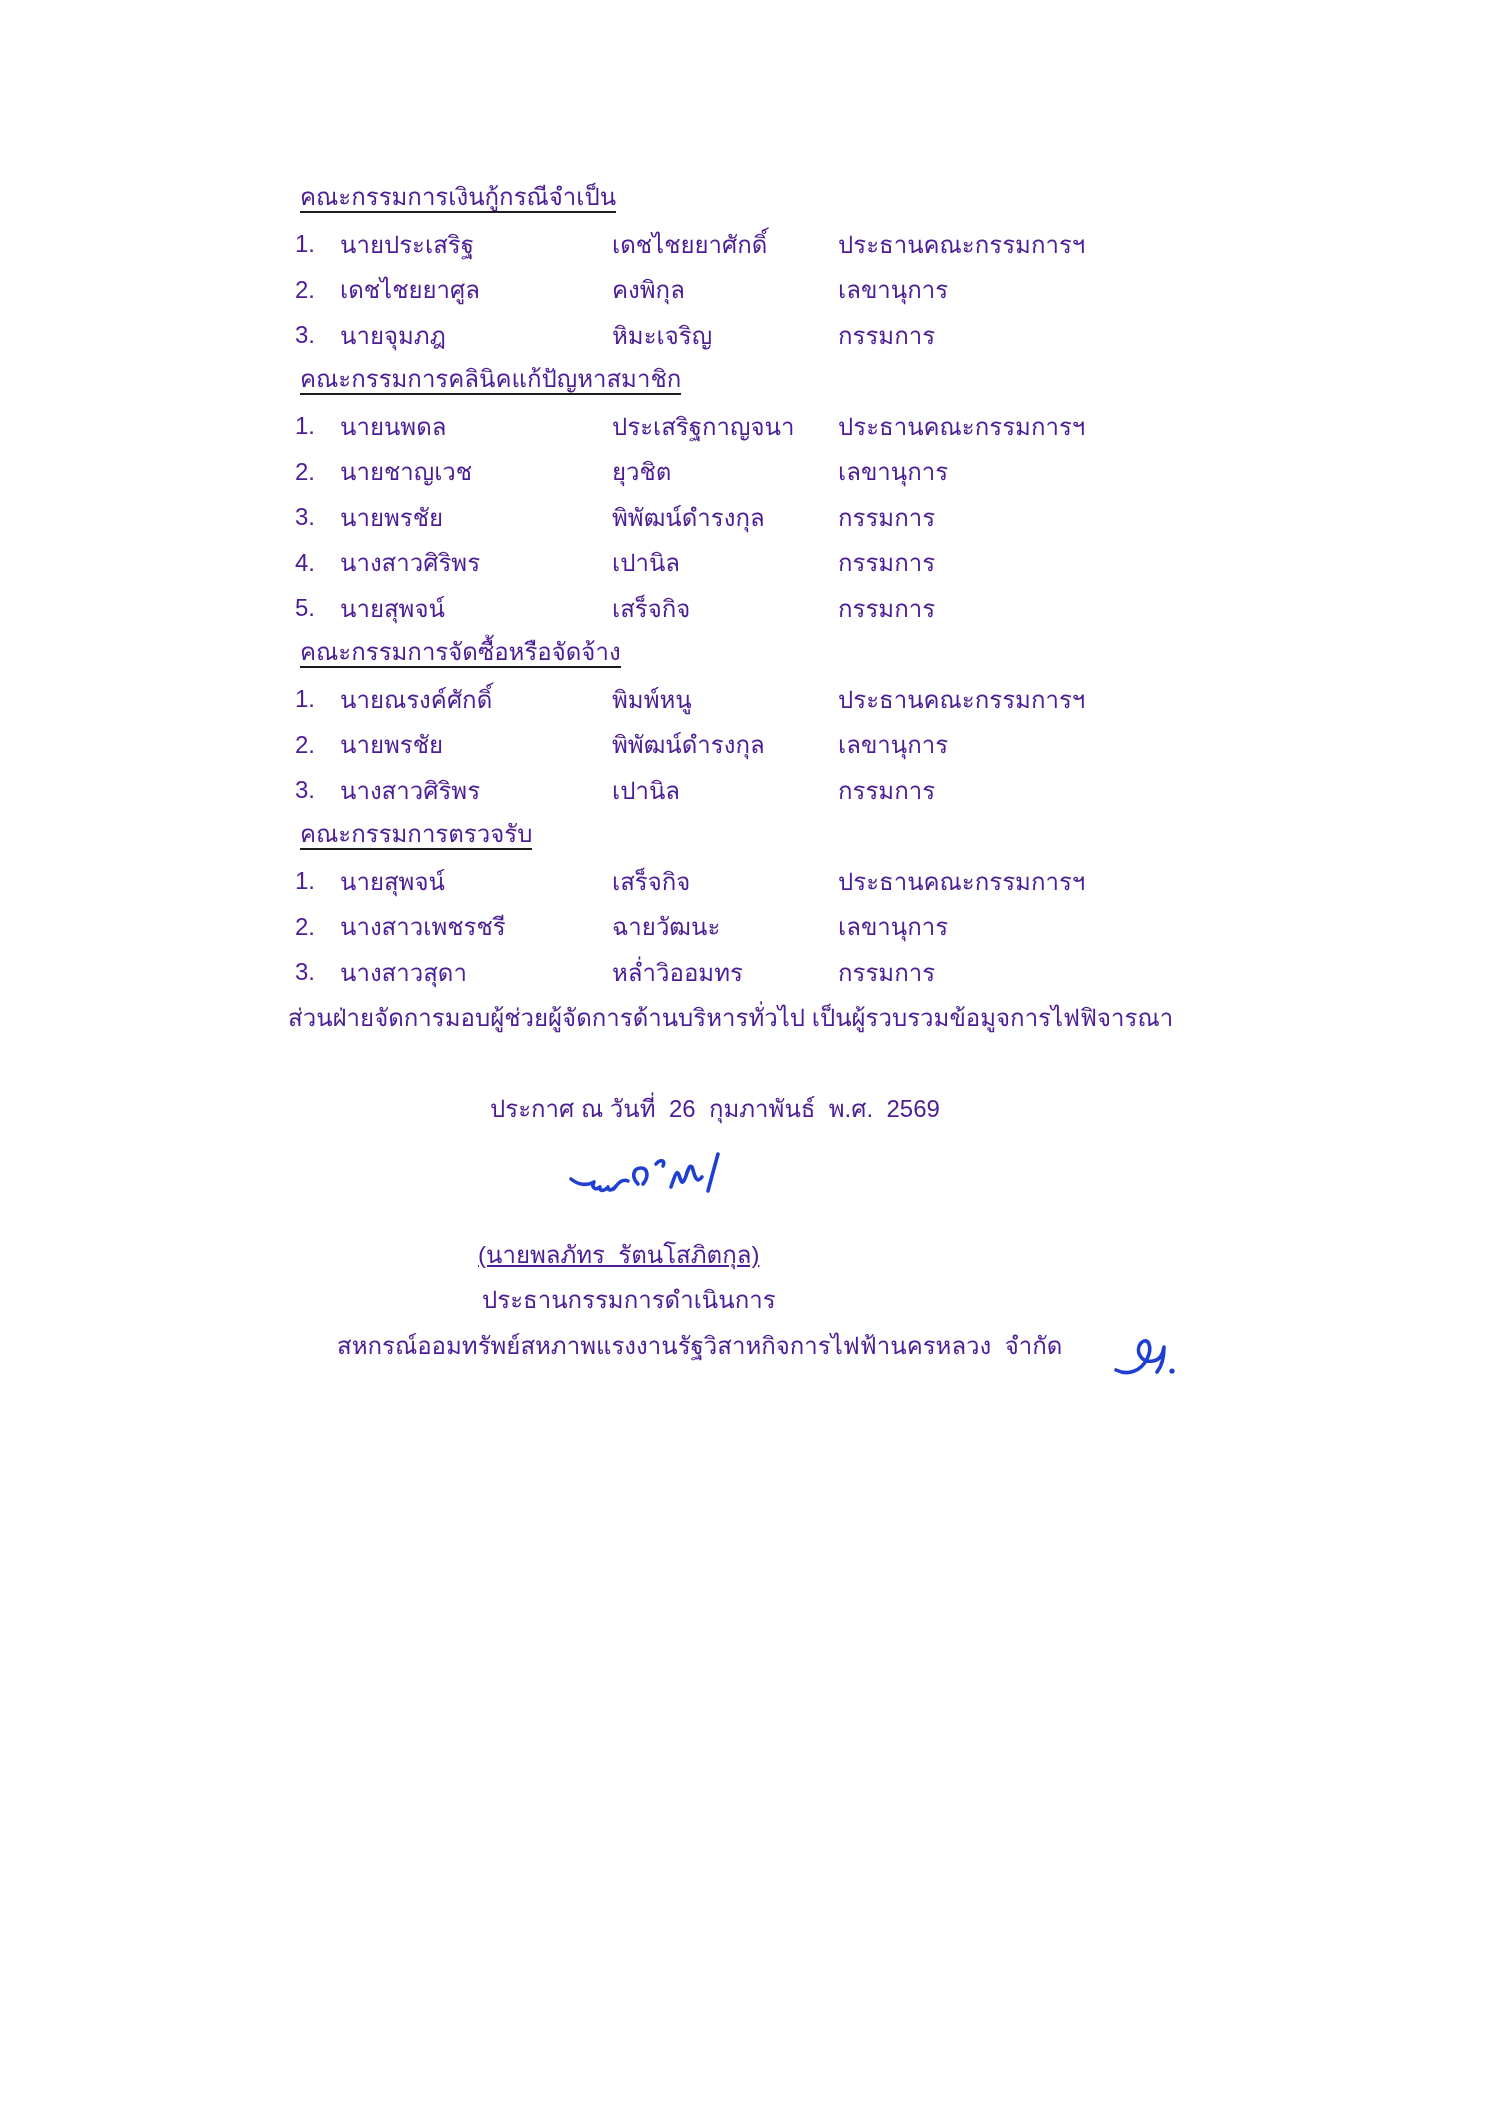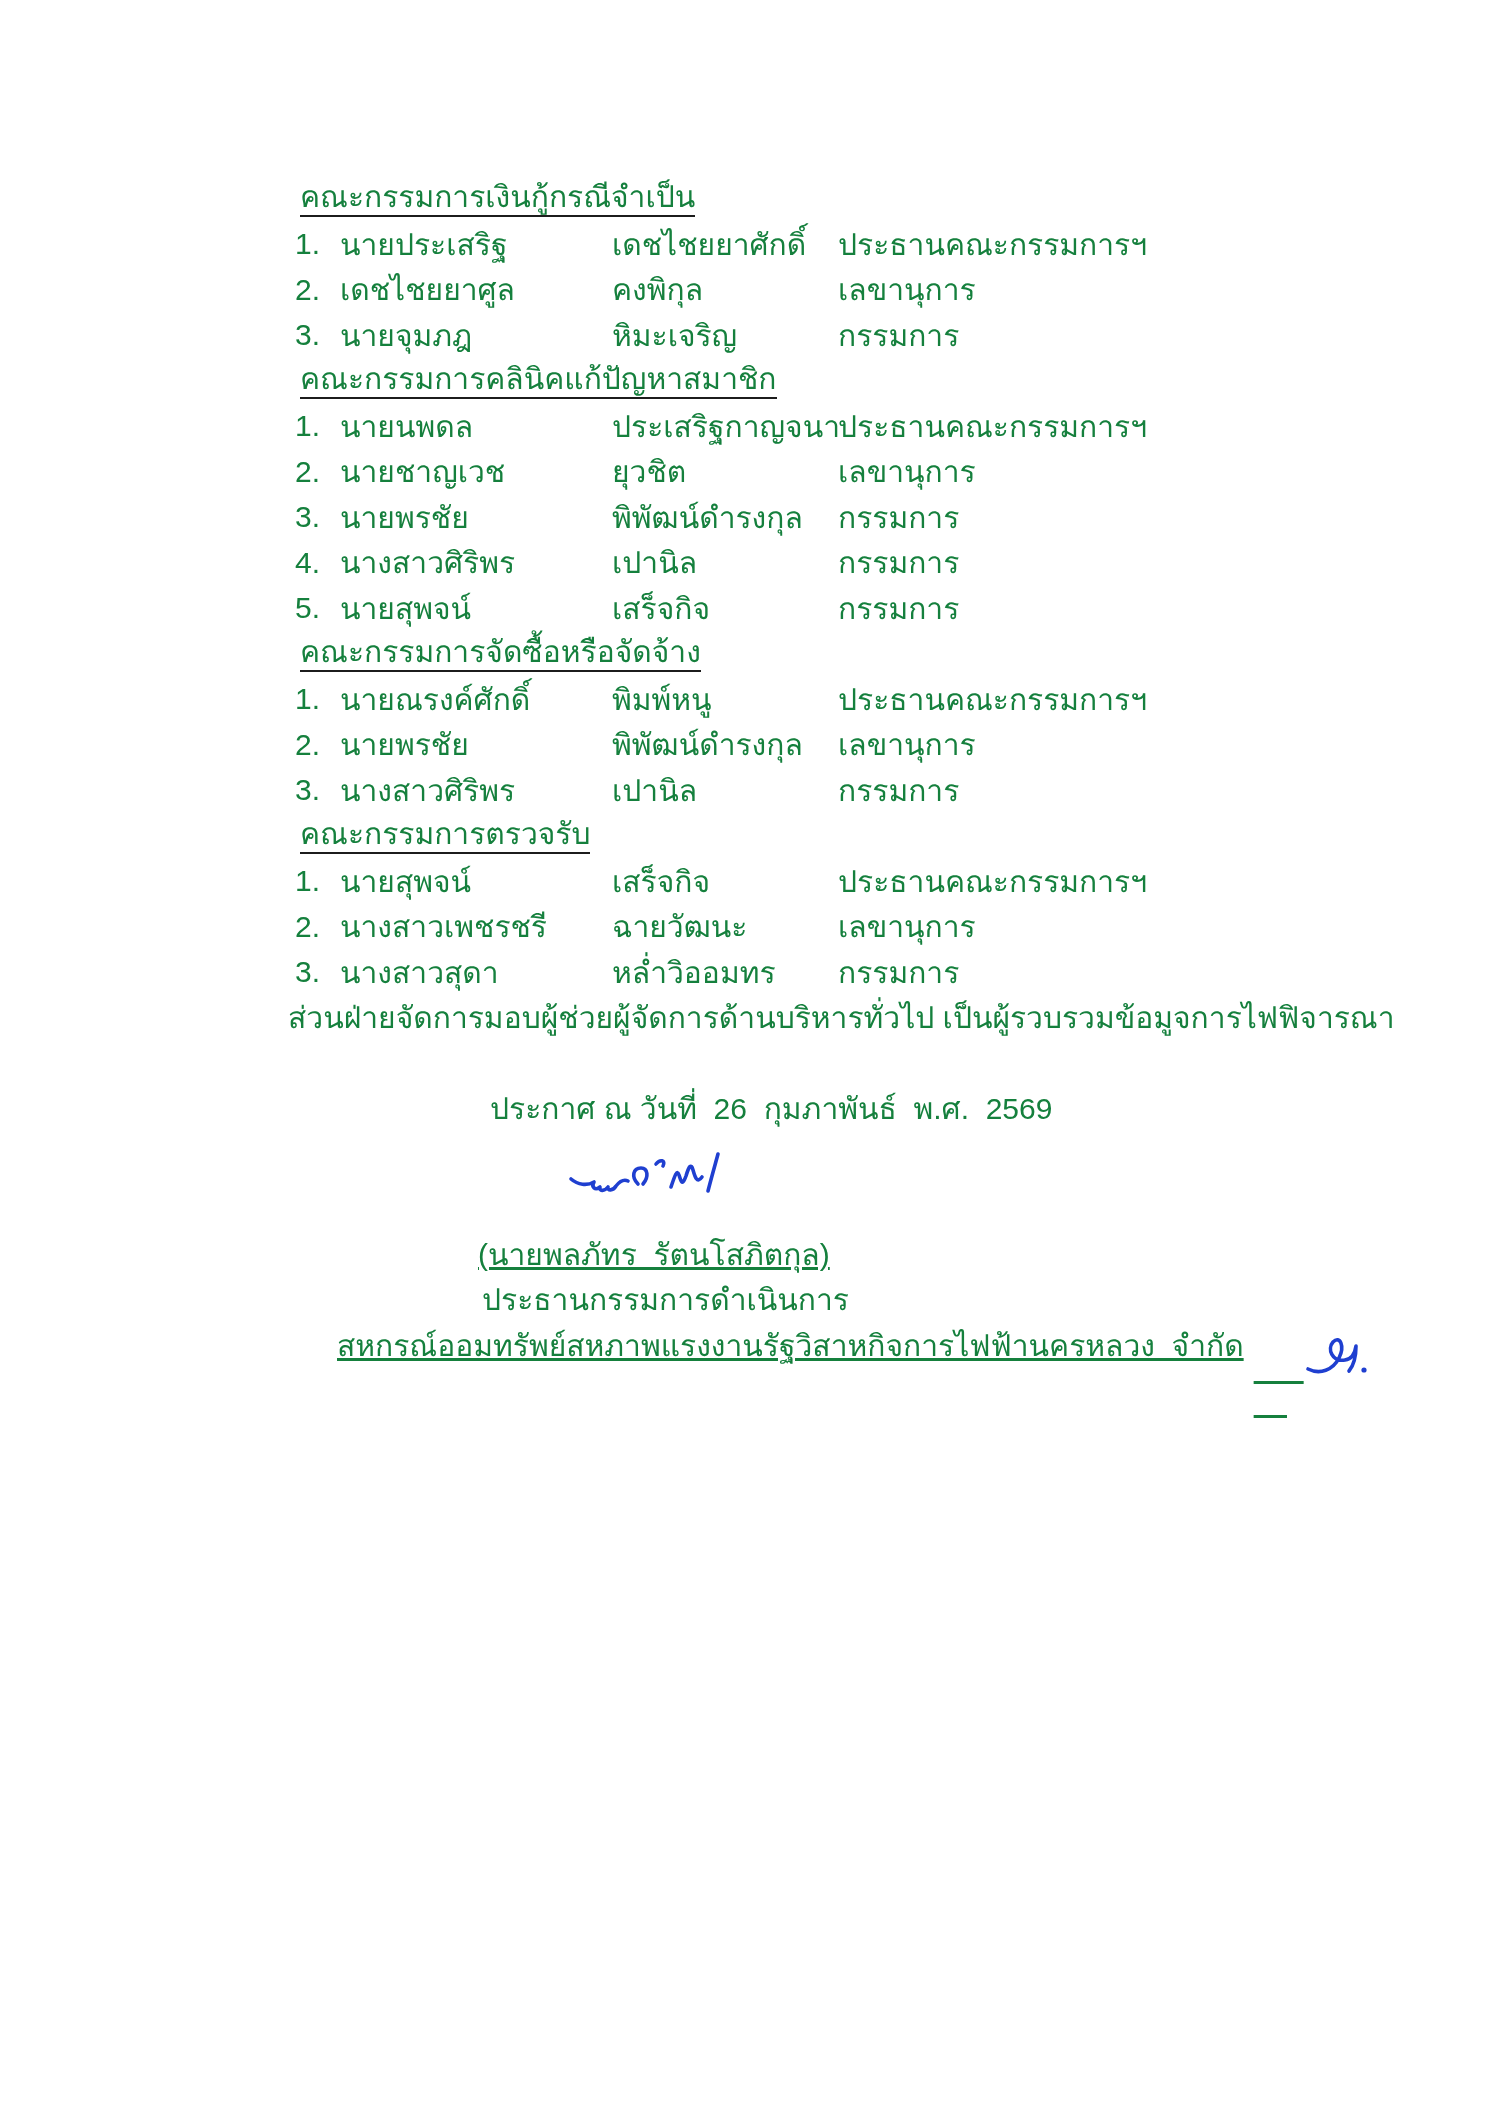--- a/index.html
+++ b/index.html
@@ -1,22 +1,22 @@
 <!DOCTYPE html>
 <html><head>
 <meta charset="utf-8">
 <style>
   html,body{margin:0;padding:0;background:#ffffff;}
   .page{
     position:relative;
     width:1500px;height:2120px;
     background:#ffffff;
-    color:#15803d;
+    color:#4c1d95;
     font-family:"Liberation Sans","DejaVu Sans",sans-serif;
-    font-size:30px;
+    font-size:24px;
     overflow:hidden;
   }
   .doc{position:absolute;top:176px;left:0;width:100%;}
   .line{height:45.5px;display:flex;align-items:center;white-space:pre;}
   .heading-line{padding-left:300px;}
   .u{
     display:inline-block;
     border-bottom:2.5px solid #1c1c1c;
     padding-bottom:2px;
     line-height:1.05;
@@ -24,21 +24,21 @@
   .row{padding-left:295px;}
   .c-no{width:45px;flex:none;}
   .c-name{width:272px;flex:none;}
   .c-last{width:226px;flex:none;}
   .c-pos{flex:1;}
   .note-line{padding-left:288px;}
   .abs-line{position:absolute;height:45px;display:flex;align-items:center;white-space:pre;justify-content:center;}
   .date-line{left:490px;top:1086px;}
   .sig-name{left:478px;top:1232px;text-decoration:underline;}
   .sig-title{left:482px;top:1277px;}
-  .sig-org{left:337px;top:1323px;text-decoration:underline;}
+  .sig-org{left:337px;top:1323px;}
   .sig-scribble{position:absolute;left:566px;top:1148px;}
   .paraph{display:inline-block;margin-left:10px;transform:translateY(10px);}
   svg .ink{fill:none;stroke:#1f3fd0;stroke-width:3.6;stroke-linecap:round;stroke-linejoin:round;}
 </style>
 </head>
 <body>
 
 <div class="page">
   <div class="doc">
 

